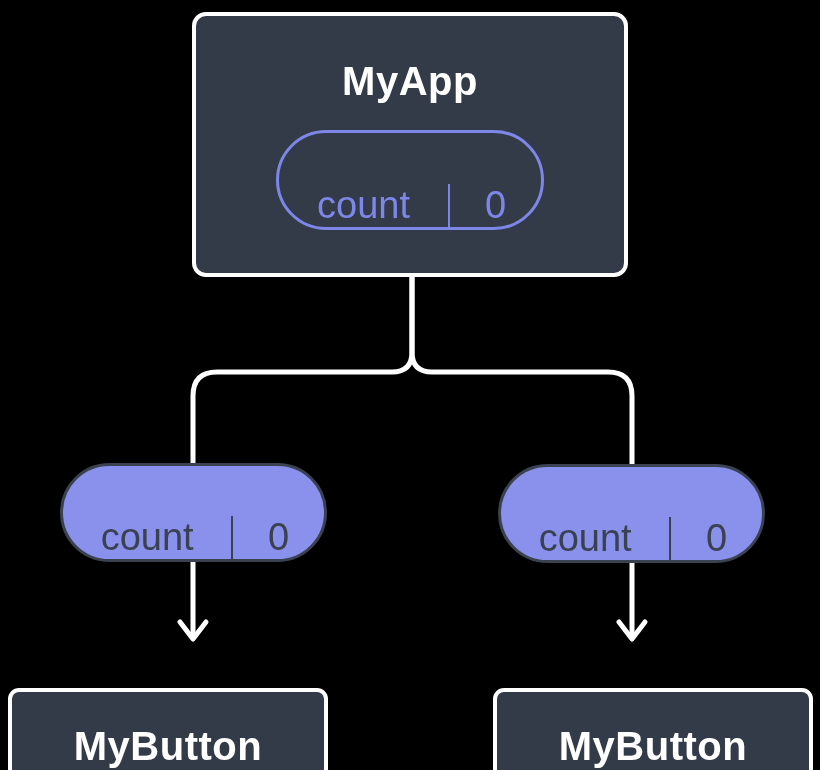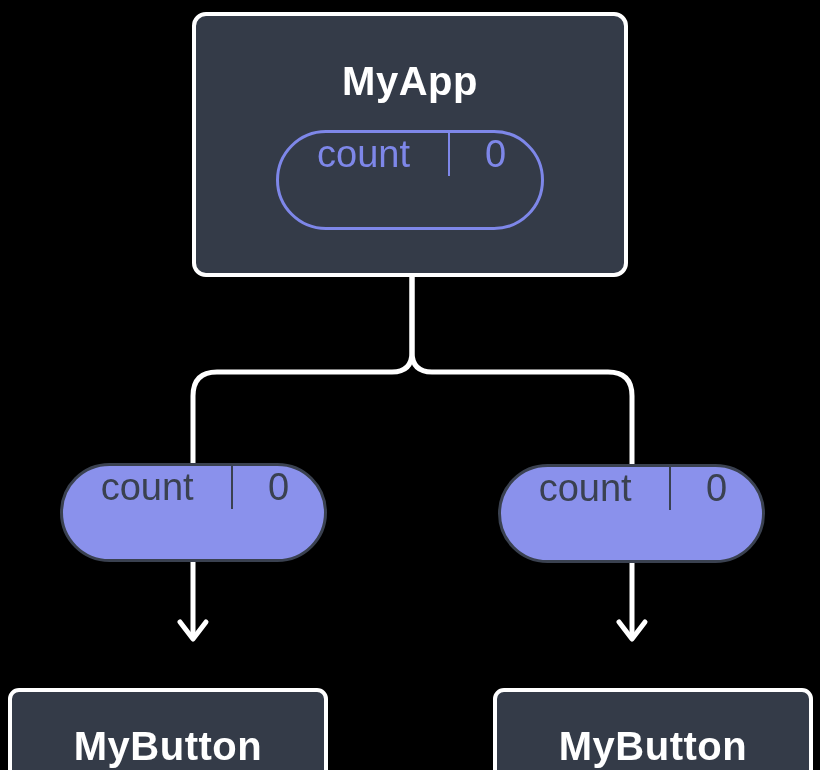--- a/index.html
+++ b/index.html
@@ -54,21 +54,21 @@
     font-size: 40px;
     font-weight: 600;
     letter-spacing: 0.5px;
   }
   .pill {
     box-sizing: border-box;
     width: 268px;
     height: 100px;
     border-radius: 52px;
     display: flex;
-    align-items: flex-start;
+    align-items: flex-end;
     overflow: hidden;
     font-size: 38px;
   }
   .pill-state {
     border: 3px solid #7e87e9;
     color: #7e87e9;
     background: transparent;
   }
   .pill-prop {
     position: absolute;

